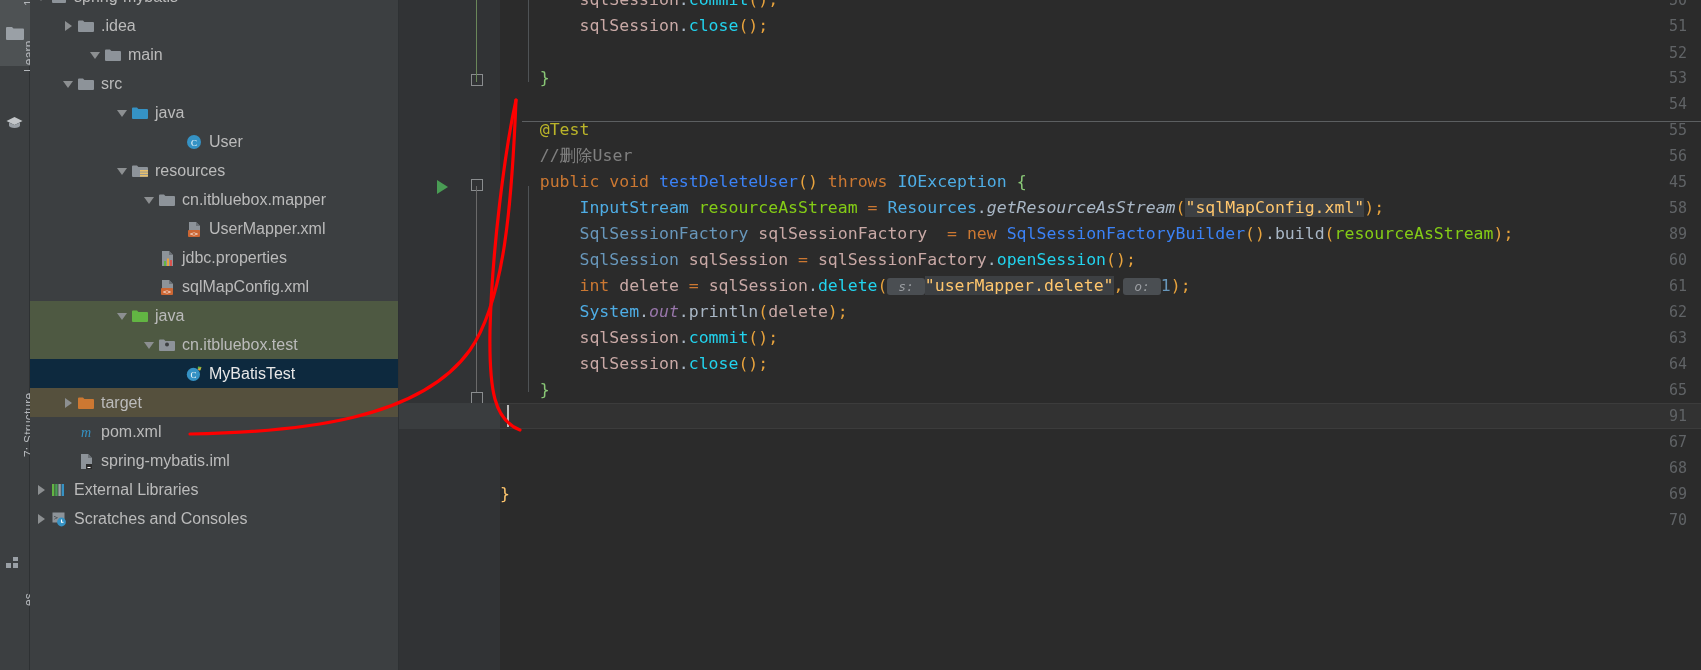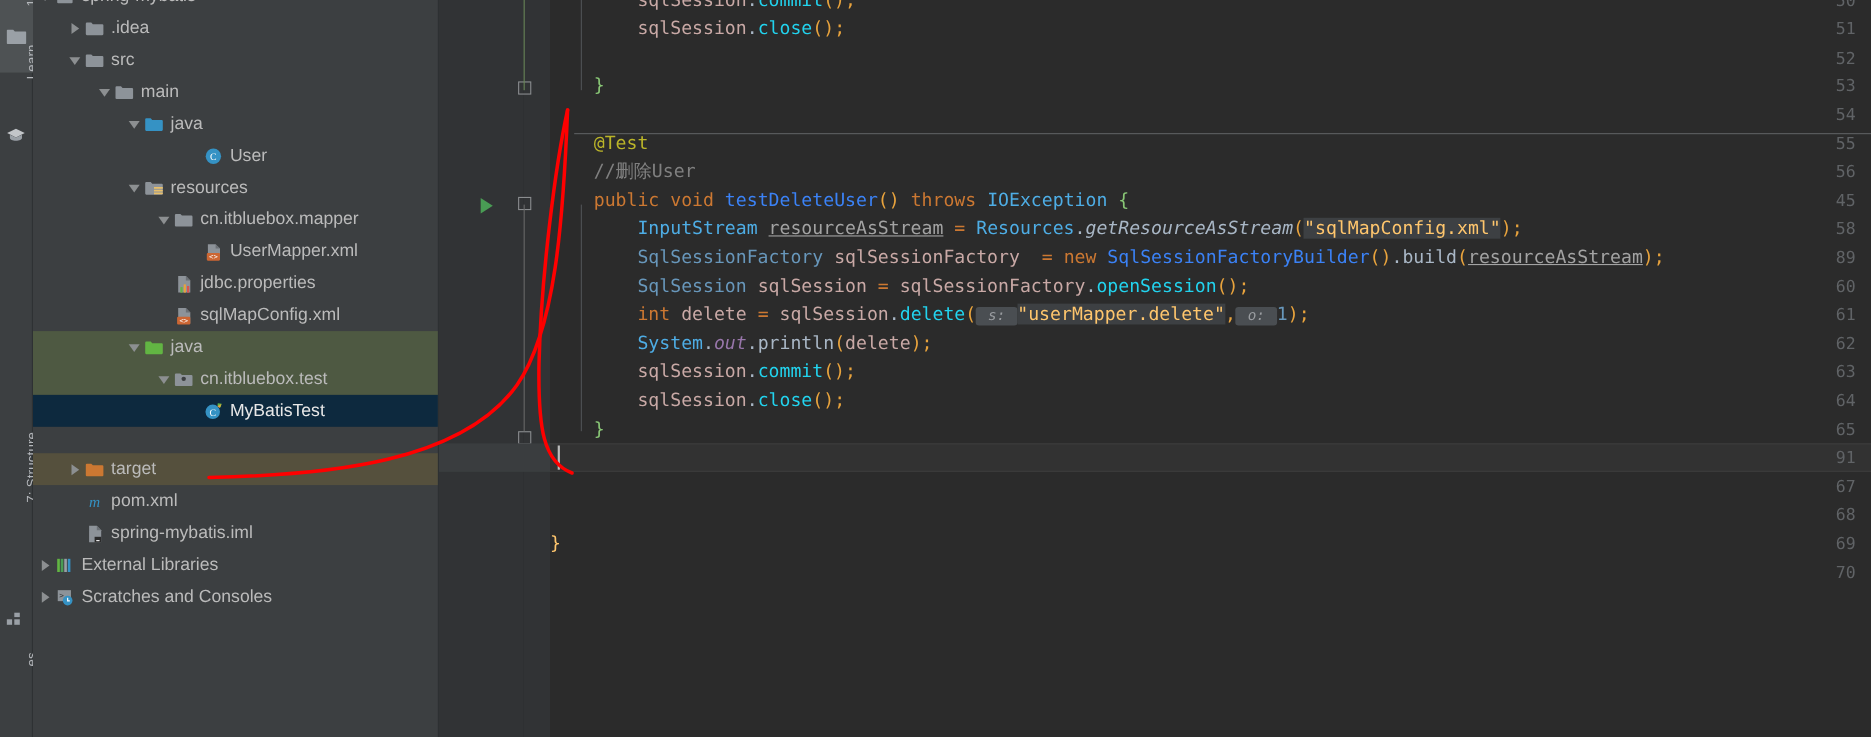--- a/index.html
+++ b/index.html
@@ -77,21 +77,21 @@
     padding-left: 4px;
   }
   .trow .lbl {
     font-size: 16px;
     color: #bbbbbb;
     line-height: 1;
   }
   .trow.sel-green { background: #4e5942; }
   .trow.sel-blue  { background: #0d293e; }
   .trow.sel-blue .lbl { color: #e8e8e8; }
-  .trow.sel-brown { background: #55503d; margin-top: 24px; }
+  .trow.sel-brown { background: #55503d; }
 
   .arrow {
     width: 16px; height: 16px;
     flex: 0 0 16px;
     position: relative;
   }
   .arrow.right::before {
     content: "";
     position: absolute; left: 4px; top: 3px;
     border-left: 7px solid #8c8f91;
@@ -173,21 +173,21 @@
   .str { color: #ffc66d; }
   .num { color: #6897bb; }
   .cmt { color: #808080; }
   .ann { color: #bbb529; }
   .pun { color: #a9b7c6; }
   .par { color: #e8a33d; }
   .brc { color: #89c776; }
   .ital { font-style: italic; }
   .typ-t { color: #4eade5; }
   .magenta { color: #3b82f6; }
-  .seagreen { color: #a3a3a3; text-decoration: underline; }
+  .seagreen { color: #84cc16; }
   .hilite { background: #3d4043; }
   .phint {
     background: #4a4e52;
     color: #9a9da1;
     font-size: 13px;
     border-radius: 3px;
     padding: 1px 3px;
     font-style: italic;
   }
   .indent-guide {
@@ -266,33 +266,33 @@
             </svg></span>
           <span class="lbl">spring-mybatis</span>
         </div>
         <div class="trow" style="padding-left: 31px;">
           <span class="arrow right"></span>
           <span class="ico"><svg viewBox="0 0 18 18" class="icosvg" width="18" height="18">
               <path d="M1 4.5a1 1 0 011-1h4l1.4 1.5H16a1 1 0 011 1V14a1 1 0 01-1 1H2a1 1 0 01-1-1z" fill="#8d9399"></path>
             </svg></span>
           <span class="lbl">.idea</span>
         </div>
+        <div class="trow" style="padding-left: 58px;">
+          <span class="arrow down"></span>
+          <span class="ico"><svg viewBox="0 0 18 18" class="icosvg" width="18" height="18">
+              <path d="M1 4.5a1 1 0 011-1h4l1.4 1.5H16a1 1 0 011 1V14a1 1 0 01-1 1H2a1 1 0 01-1-1z" fill="#8d9399"></path>
+            </svg></span>
+          <span class="lbl">main</span>
+        </div>
         <div class="trow" style="padding-left: 31px;">
           <span class="arrow down"></span>
           <span class="ico"><svg viewBox="0 0 18 18" class="icosvg" width="18" height="18">
               <path d="M1 4.5a1 1 0 011-1h4l1.4 1.5H16a1 1 0 011 1V14a1 1 0 01-1 1H2a1 1 0 01-1-1z" fill="#8d9399"></path>
             </svg></span>
           <span class="lbl">src</span>
-        </div>
-        <div class="trow" style="padding-left: 58px;">
-          <span class="arrow down"></span>
-          <span class="ico"><svg viewBox="0 0 18 18" class="icosvg" width="18" height="18">
-              <path d="M1 4.5a1 1 0 011-1h4l1.4 1.5H16a1 1 0 011 1V14a1 1 0 01-1 1H2a1 1 0 01-1-1z" fill="#8d9399"></path>
-            </svg></span>
-          <span class="lbl">main</span>
         </div>
         <div class="trow" style="padding-left: 85px;">
           <span class="arrow down"></span>
           <span class="ico"><svg viewBox="0 0 18 18" class="icosvg" width="18" height="18">
               <path d="M1 4.5a1 1 0 011-1h4l1.4 1.5H16a1 1 0 011 1V14a1 1 0 01-1 1H2a1 1 0 01-1-1z" fill="#3592c4"></path>
             </svg></span>
           <span class="lbl">java</span>
         </div>
         <div class="trow" style="padding-left: 139px;">
           <span class="arrow"></span>

